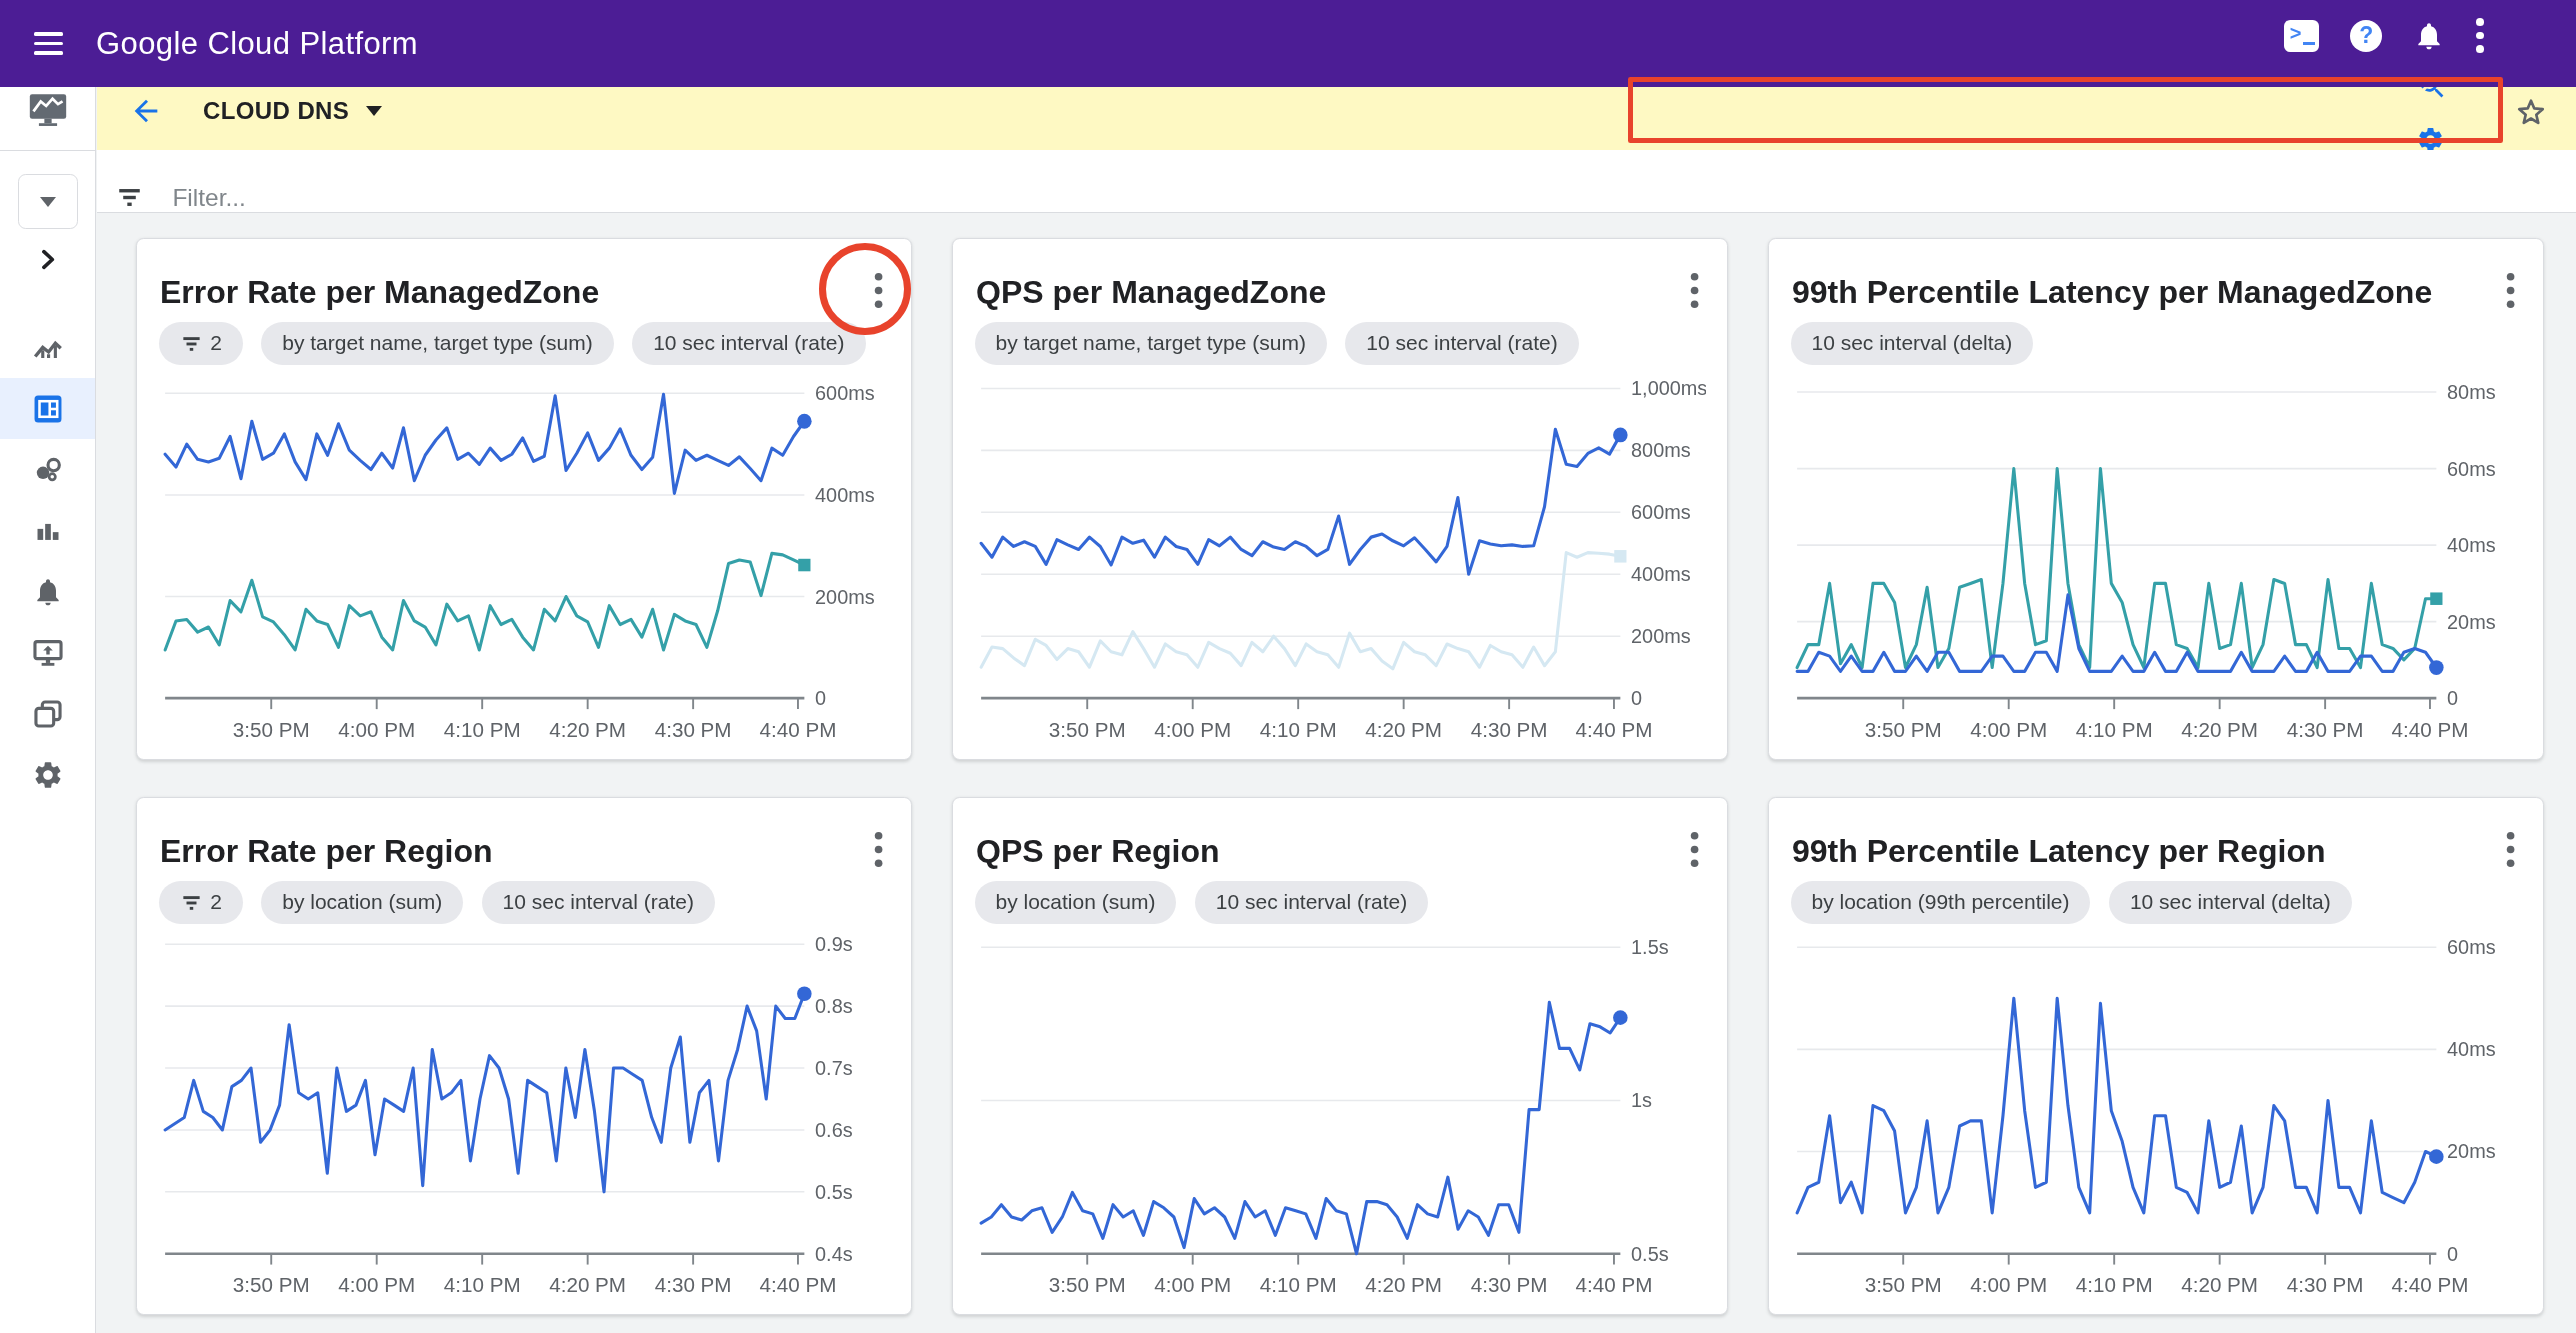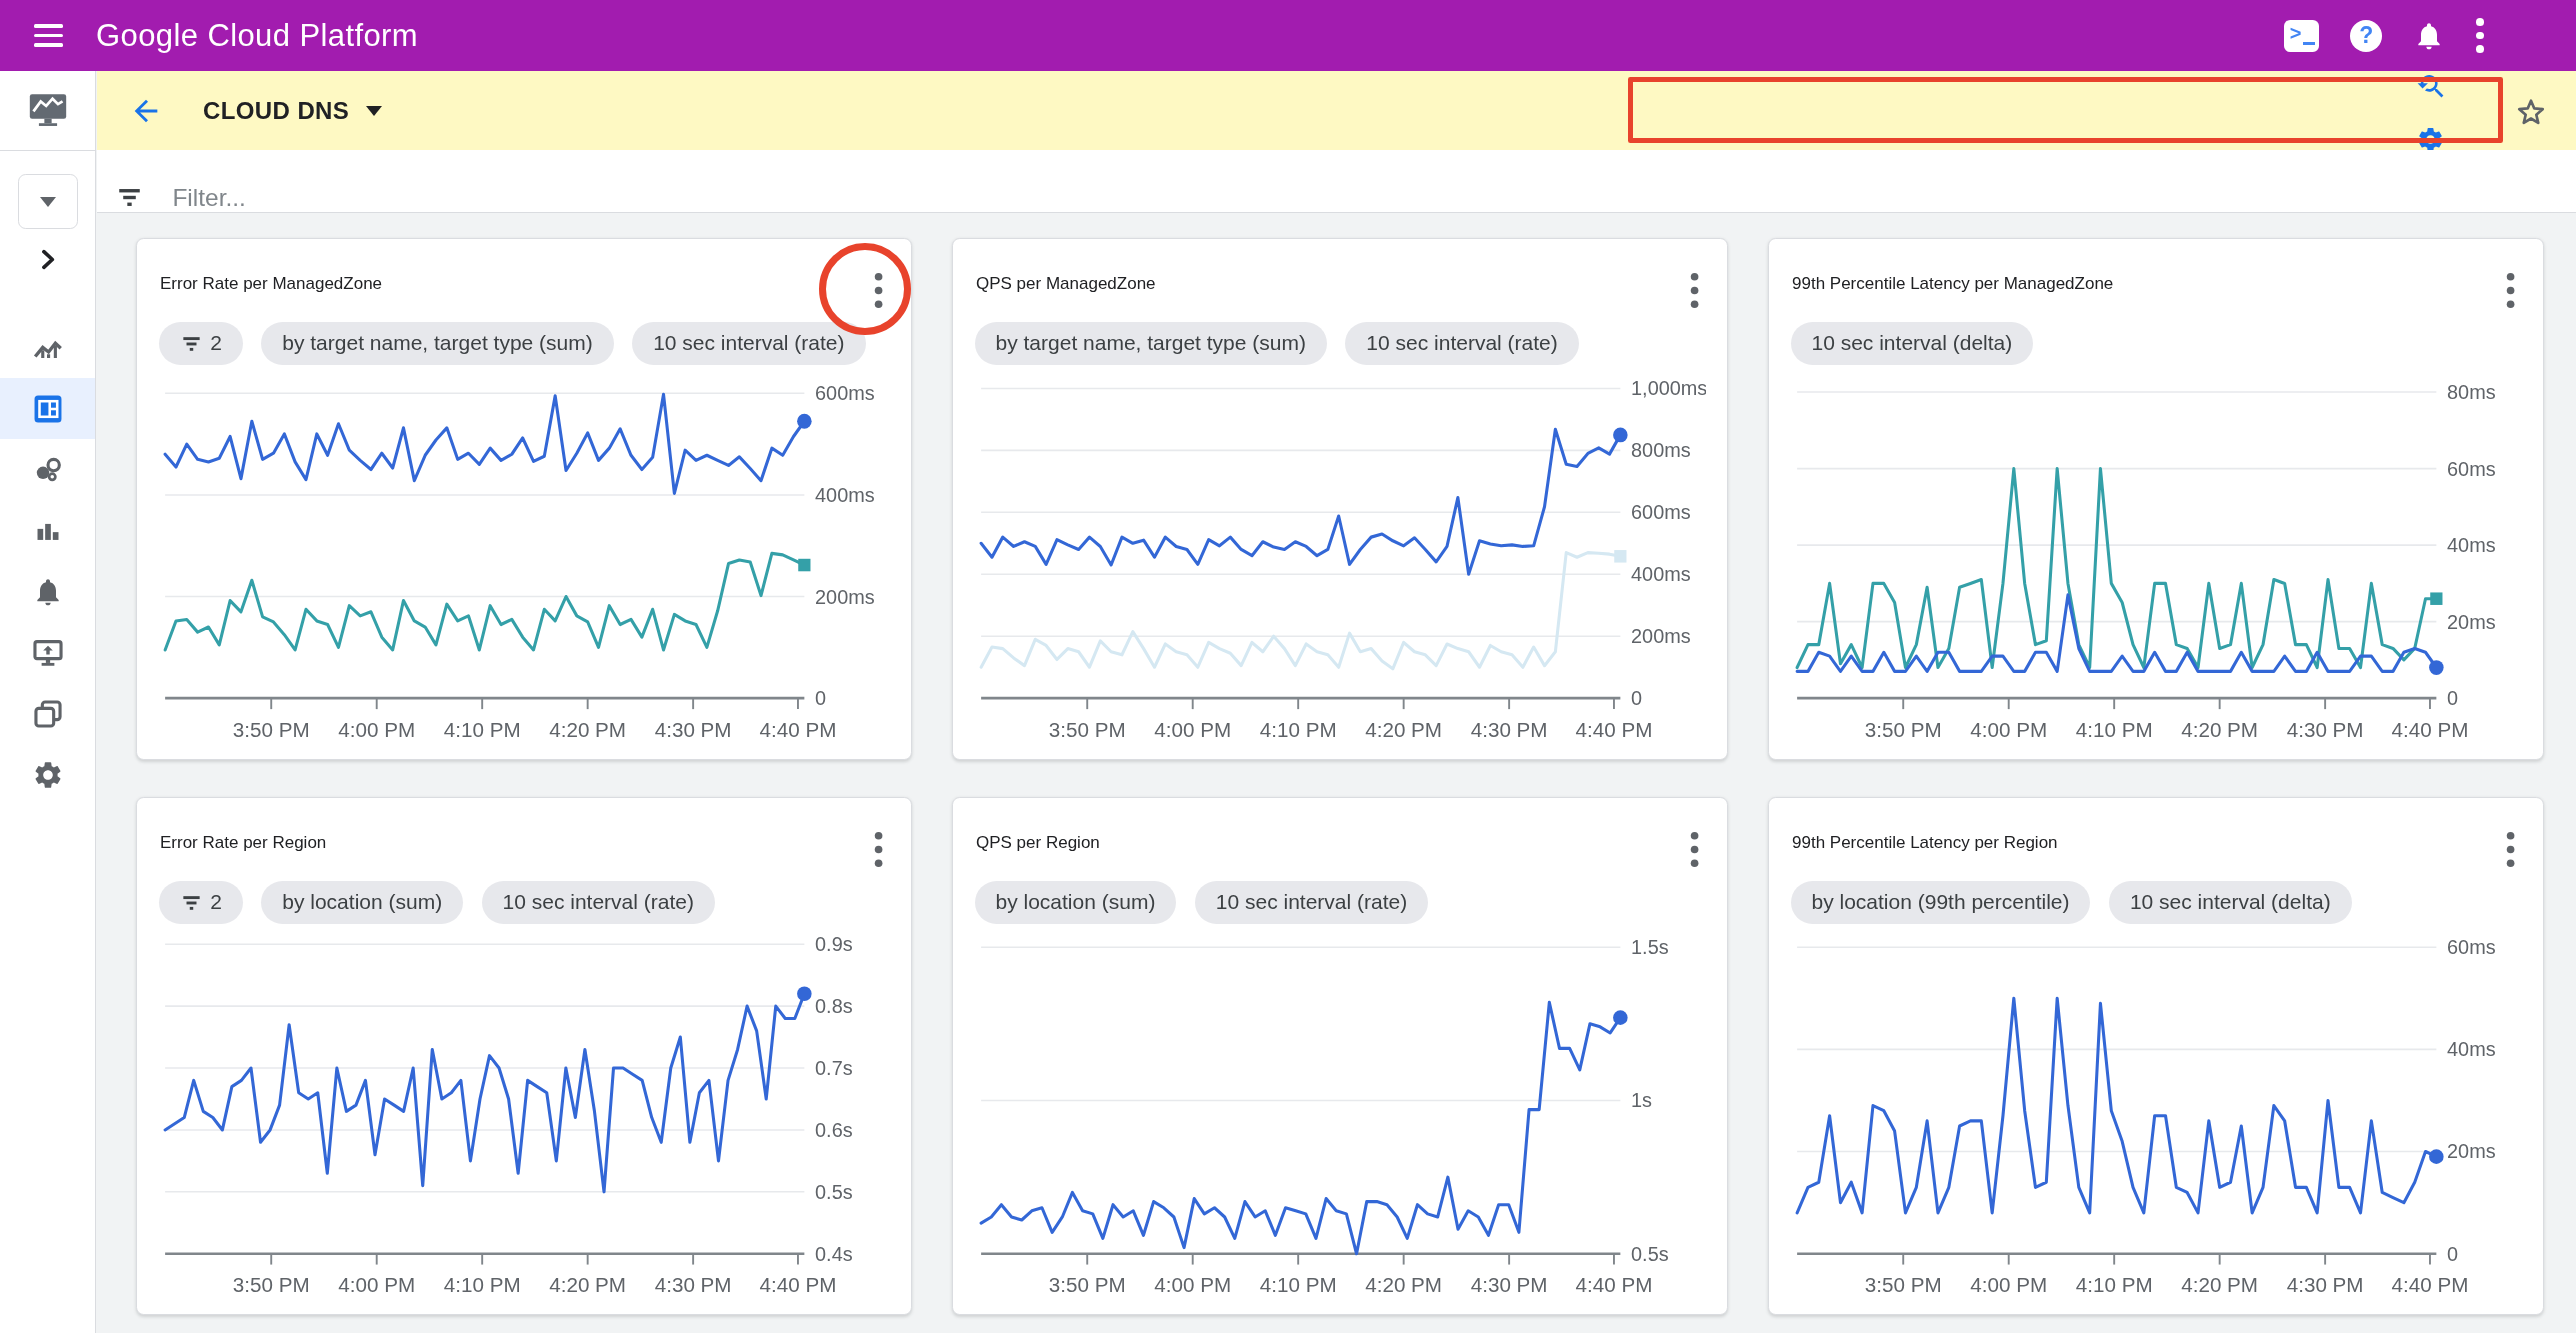--- a/index.html
+++ b/index.html
@@ -1,18 +1,18 @@
 <!DOCTYPE html>
 <html style="font-size:12.3px"><head>
 <meta charset="utf-8">
 <style>
   * { margin:0; padding:0; box-sizing:border-box; }
   html,body { width:2576px; height:1333px; overflow:hidden; background:#F1F3F4;
     font-family:"Liberation Sans", sans-serif; }
-  .appbar { position:absolute; left:0; top:0; width:2576px; height:71px; background:#a21caf;
+  .appbar { position:absolute; left:0; top:0; width:2576px; height:87px; background:#4c1d95;
     display:flex; align-items:center; z-index:5; }
   .hamburger { width:96px; display:flex; flex-direction:column; gap:6.1px; align-items:center; cursor:pointer; }
   .hamburger i { display:block; width:29px; height:3.8px; background:#fff; border-radius:1.5px; }
   .logo-text { color:#fff; font-size:31px; font-weight:400; letter-spacing:0.4px; }
   .searchbox { position:absolute; left:792px; top:8.4px; width:1062px; height:54px;
     background:rgba(255,255,255,0.22); border-radius:6.1px; display:flex; align-items:center; padding:0 23px; }
   .searchbox svg { flex:none; }
   .search-placeholder { color:rgba(255,255,255,0.85); font-size:24px; margin-left:21.5px; flex:1; }
   .appbar-right { position:absolute; right:92px; top:0; height:71px; display:flex; align-items:center; gap:31px; }
   .term-icon { width:35px; height:32px; background:#fff; border-radius:6.1px; position:relative; }
@@ -53,21 +53,21 @@
     border-bottom:1.5px solid #DADCE0; display:flex; align-items:flex-end; }
   .filterbar svg { margin-left:18.4px; }
   .filter-placeholder { margin-left:28px; font-size:24.5px; color:#80868B; }
 
   .content { position:absolute; left:97px; top:213px; right:0; bottom:0; background:#F1F3F4;
     padding:24.5px 0 0 39px; }
   .grid { display:grid; grid-template-columns:repeat(3,776px); grid-template-rows:522px 518px;
     column-gap:40px; row-gap:37px; }
   .card { position:relative; background:#fff; border:0.8px solid #DADCE0; border-radius:7.7px;
     box-shadow:0 1.5px 3.1px rgba(60,64,67,0.18); }
-  .card-title { position:absolute; left:23px; top:35px; font-size:17px; color:#202124; }
+  .card-title { position:absolute; left:23px; top:35px; font-size:32px; color:#202124;font-weight:bold; }
   .kebab { position:absolute; right:20px; top:29px; padding:4.6px 7.7px; cursor:pointer; }
   .chips { position:absolute; left:21.5px; top:83px; display:flex; gap:18.4px; align-items:center; }
   .chip { height:43px; background:#E7E8EC; border-radius:21.5px; display:flex; align-items:center;
     padding:0 21px; font-size:21px; color:#3C4043; cursor:pointer; white-space:nowrap; }
   .chip svg { margin-right:7.7px; }
   .plot { position:absolute; left:21.5px; right:21.5px; top:123px; bottom:6.1px; }
   .plot svg { width:100%; height:100%; }
   svg text { font-family:"Liberation Sans", sans-serif; }
 
   .annot-rect { position:absolute; left:1628px; top:77px; width:875px; height:66px;

